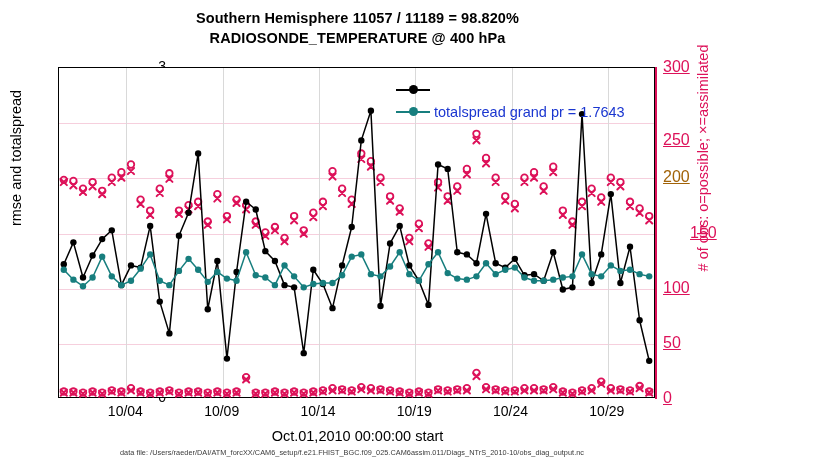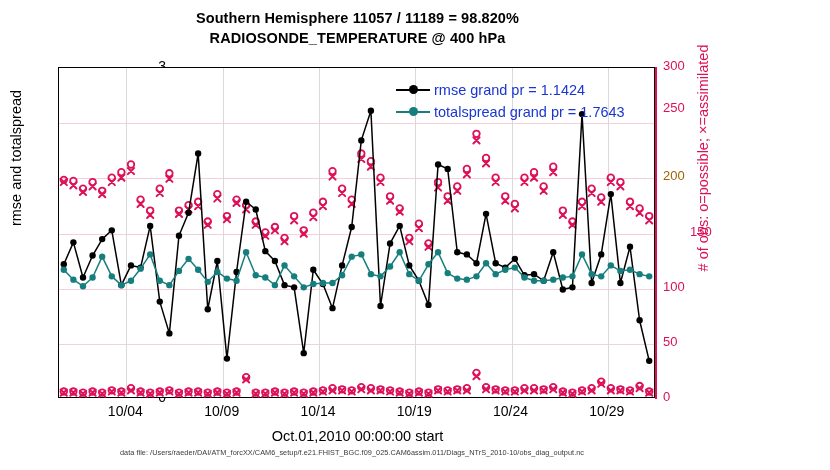--- a/index.html
+++ b/index.html
@@ -37,21 +37,21 @@
   .ylabel-left{
     position:absolute;left:-134px;top:150px;width:300px;text-align:center;
     font-size:14.5px;color:#000;transform:rotate(-90deg);
     transform-origin:center center;white-space:nowrap;
   }
   .tickmark-l{position:absolute;left:58px;width:6px;height:1px;background:#000;}
 
   
   .ytick-right{
     position:absolute;left:663px;text-align:left;width:60px;
-    font-size:13px;transform:translateY(-9px);
+    font-size:16px;transform:translateY(-9px);text-decoration:underline;
   }
   .ylabel-right{
     position:absolute;left:553px;top:150px;width:300px;text-align:center;
     font-size:14.5px;transform:rotate(-90deg);
     transform-origin:center center;white-space:nowrap;
   }
   .tickmark-r{position:absolute;left:649px;width:6px;height:1px;}
   .raxis-line{position:absolute;left:655px;top:67px;width:1.6px;height:332px;}
 
   
@@ -113,21 +113,21 @@
       <div class="ytick-left" style="top: 67px;">3</div>
       <div class="ytick-right" style="top: 398px; color: rgb(221, 17, 89);">0</div>
       <div class="ytick-right" style="top: 342.833px; color: rgb(221, 17, 89);">50</div>
       <div class="tickmark-r" style="top: 342.833px; background: rgb(221, 17, 89);"></div>
       <div class="ytick-right" style="top: 287.667px; color: rgb(221, 17, 89);">100</div>
       <div class="tickmark-r" style="top: 287.667px; background: rgb(221, 17, 89);"></div>
       <div class="ytick-right" style="top: 232.5px; color: rgb(221, 17, 89); margin-left: 27px;">150</div>
       <div class="tickmark-r" style="top: 232.5px; background: rgb(221, 17, 89);"></div>
       <div class="ytick-right" style="top: 177.333px; color: #a16207;">200</div>
       <div class="tickmark-r" style="top: 177.333px; background: rgb(221, 17, 89);"></div>
-      <div class="ytick-right" style="top: 109px; color: rgb(221, 17, 89);">250</div>
+      <div class="ytick-right" style="top: 140px; color: rgb(221, 17, 89);">250</div>
       <div class="tickmark-r" style="top: 122.167px; background: rgb(221, 17, 89);"></div>
       <div class="ytick-right" style="top: 67px; color: rgb(221, 17, 89);">300</div>
       <div class="xtick" style="left: 80.4032px;">10/04</div>
       <div class="tickmark-x" style="left: 125.403px;"></div>
       <div class="xtick" style="left: 176.694px;">10/09</div>
       <div class="tickmark-x" style="left: 221.694px;"></div>
       <div class="xtick" style="left: 272.984px;">10/14</div>
       <div class="tickmark-x" style="left: 317.984px;"></div>
       <div class="xtick" style="left: 369.274px;">10/19</div>
       <div class="tickmark-x" style="left: 414.274px;"></div>
@@ -546,21 +546,20 @@
   <div class="ylabel-left">rmse and totalspread</div>
   <div class="ylabel-right" style="color: rgb(221, 17, 89);"># of obs: o=possible; ×=assimilated</div>
   <div class="xlabel">Oct.01,2010 00:00:00 start</div>
 
   <div class="legend" id="legend">
       <div class="legend-row">
         <span class="legend-swatch">
           <span class="lline" style="background: rgb(0, 0, 0);"></span>
           <span class="ldot" style="background: rgb(0, 0, 0);"></span>
         </span>
-        <span class="legend-text" style="color: rgb(26, 54, 208);">rmse grand pr = 1.1424</span>
       </div>
       <div class="legend-row">
         <span class="legend-swatch">
           <span class="lline" style="background: rgb(23, 126, 126);"></span>
           <span class="ldot" style="background: rgb(23, 126, 126);"></span>
         </span>
         <span class="legend-text" style="color: rgb(26, 54, 208);">totalspread grand pr = 1.7643</span>
       </div>
     </div>
 

